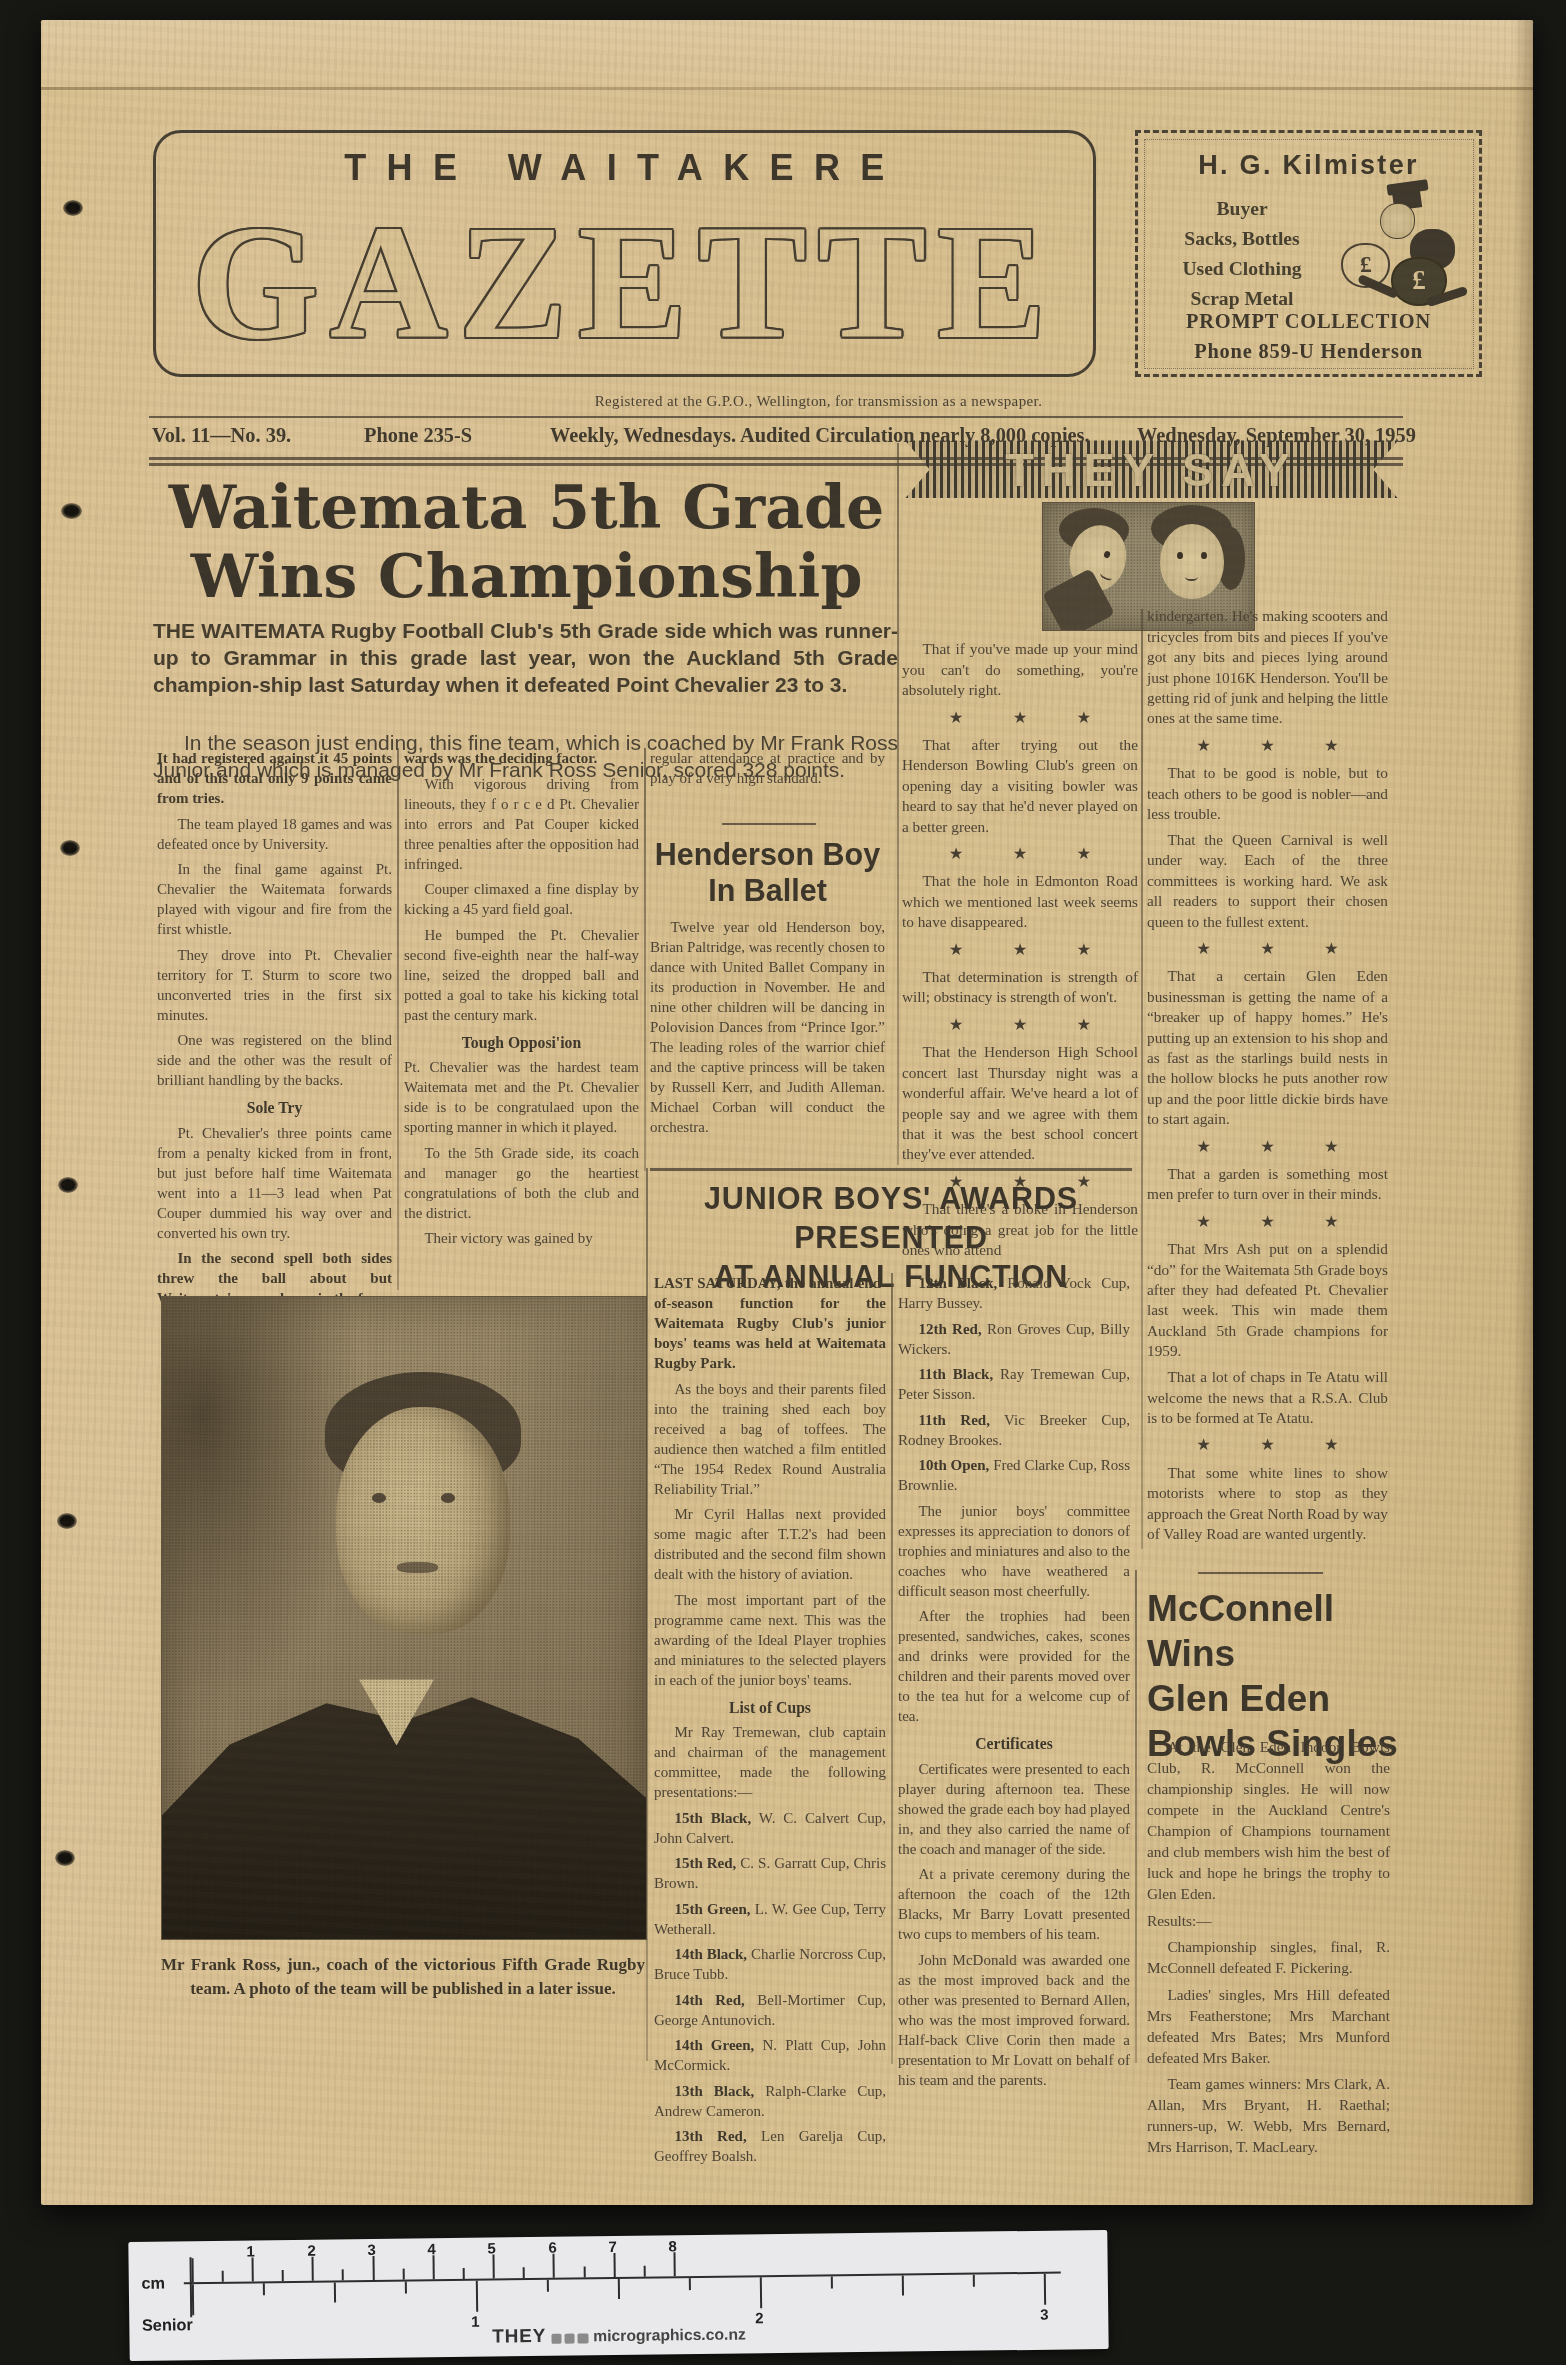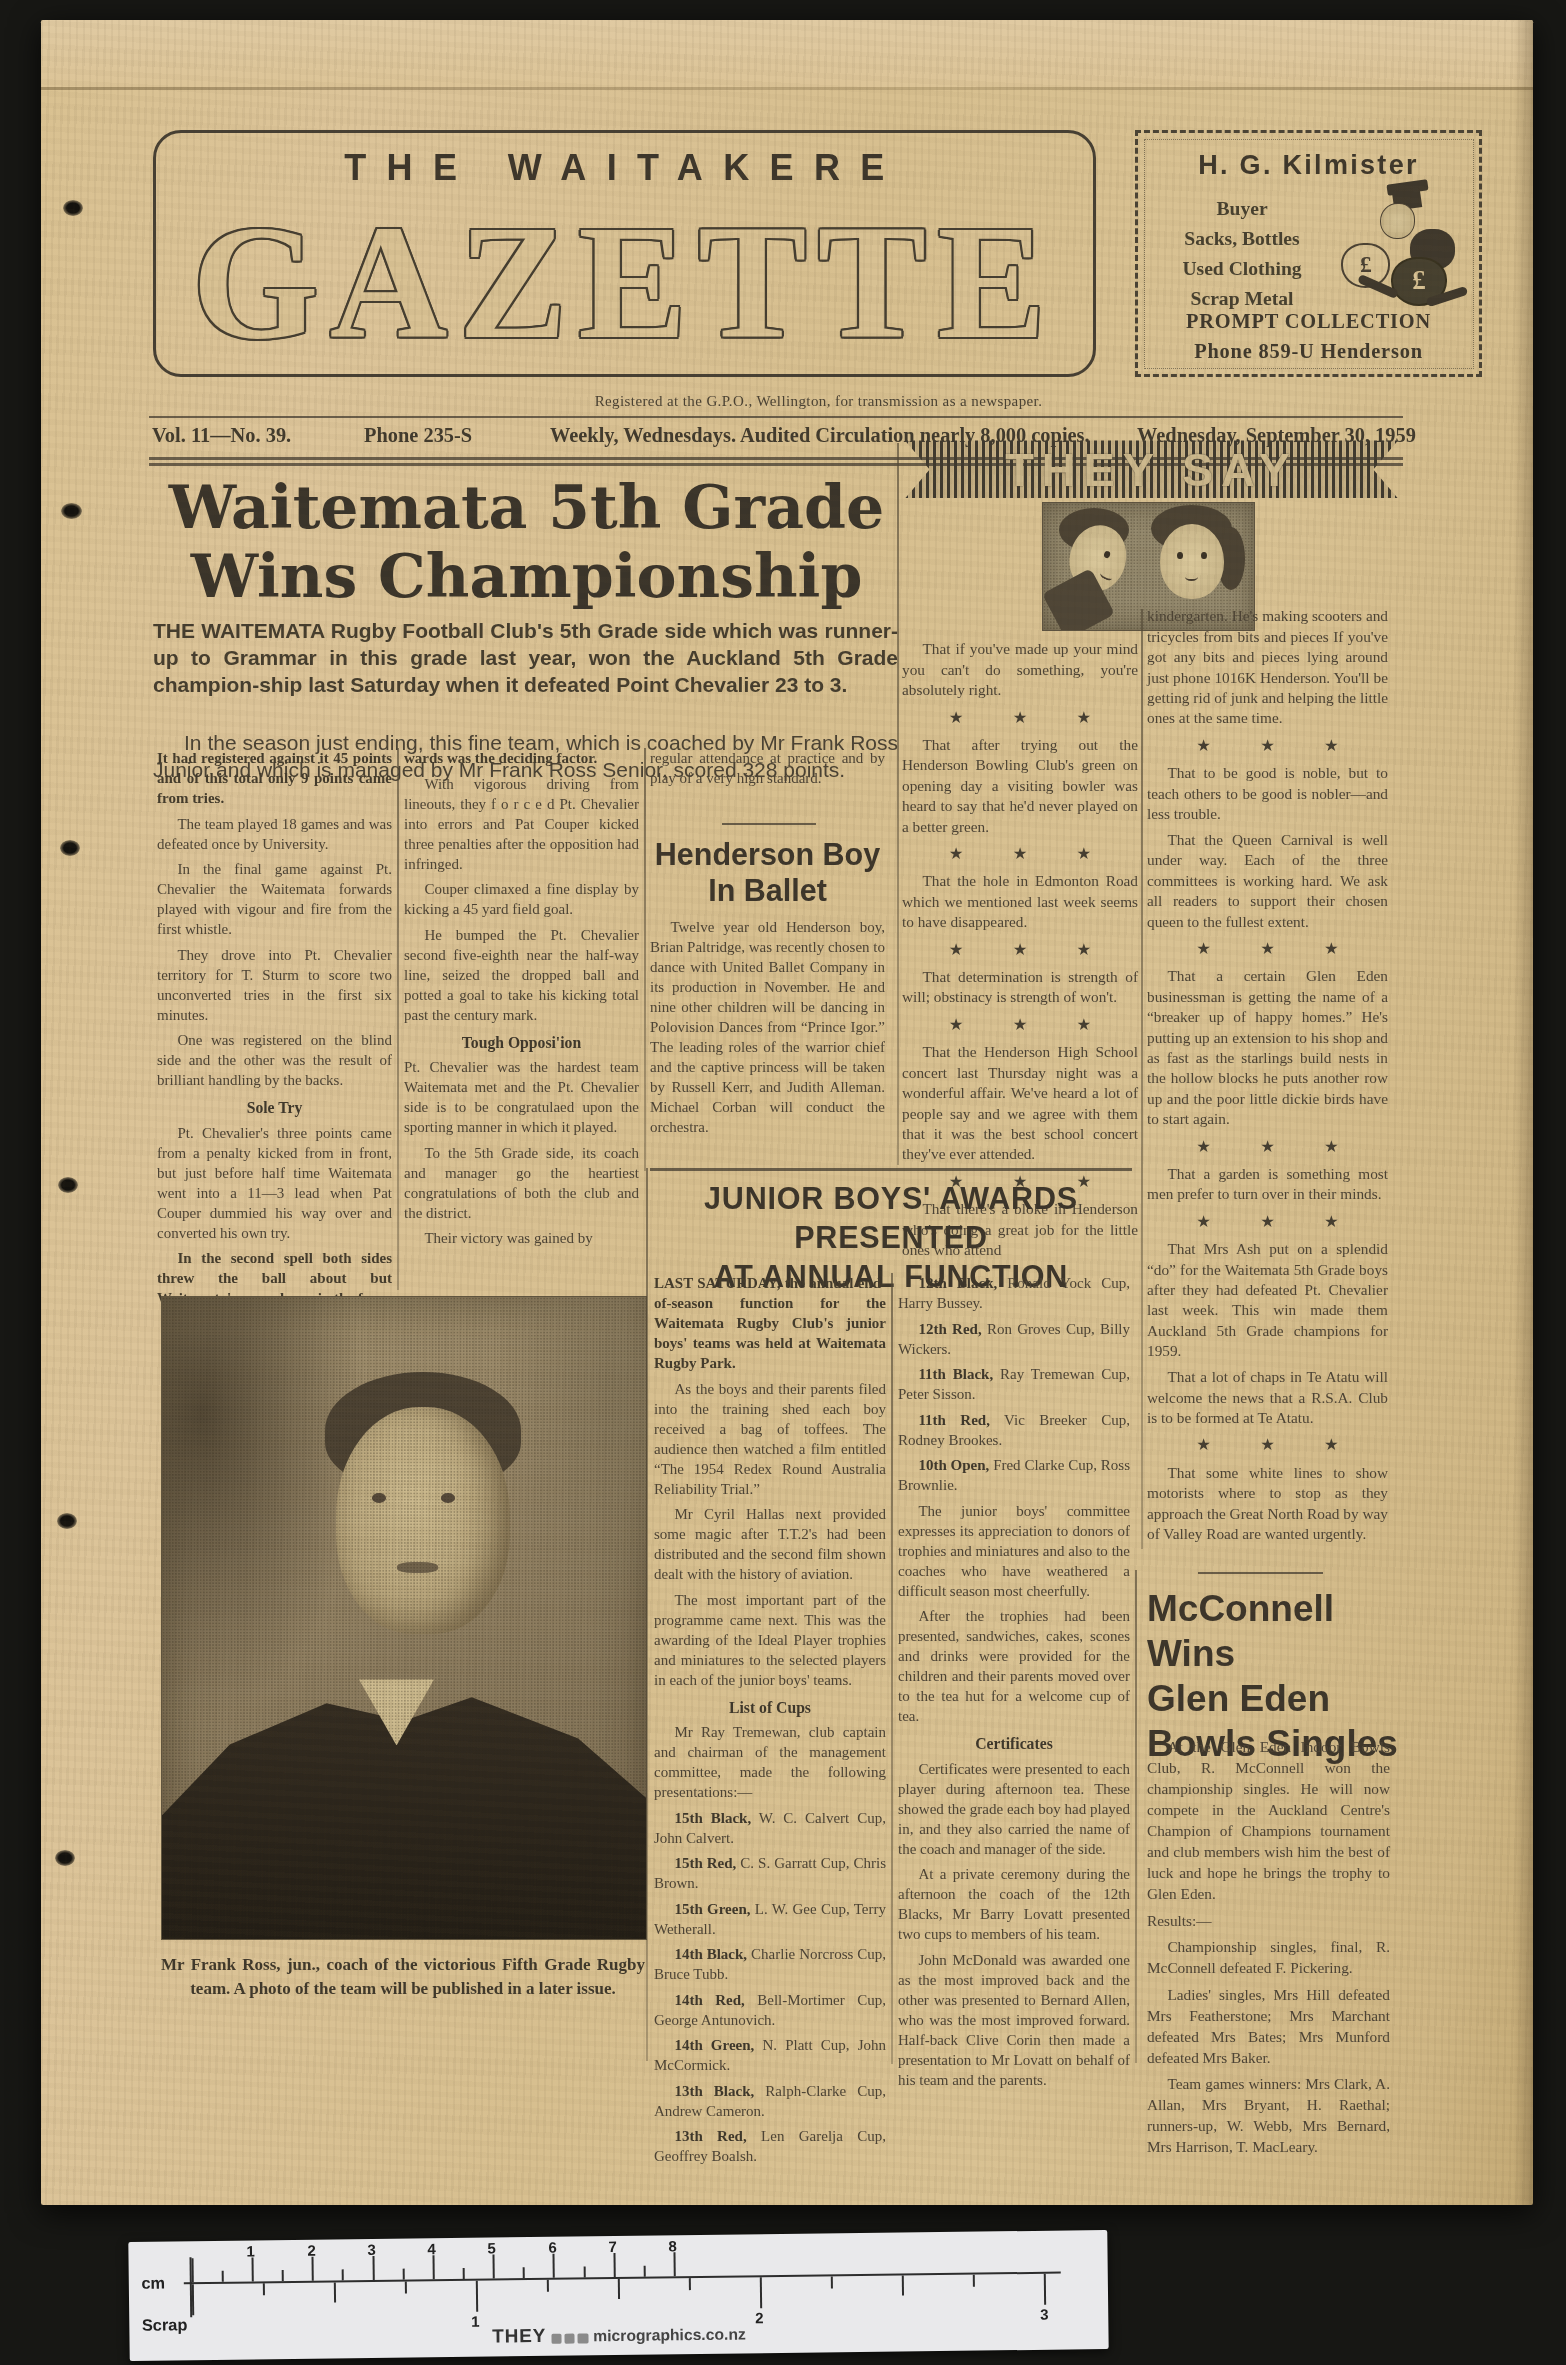--- a/index.html
+++ b/index.html
@@ -295,21 +295,21 @@
       <p class="np-p">Team games winners: Mrs Clark, A. Allan, Mrs Bryant, H. Raethal; runners-up, W. Webb, Mrs Bernard, Mrs Harrison, T. MacLeary.</p>
     </div>
 
   <div class="grain"></div>
 </div>
 
 <div class="ruler">
   <div class="baseline"></div>
   <div class="leftline"></div>
   <div class="rlabel" style="left:12.5px;top:20.4px;margin-top:12px;">cm</div>
-  <div class="rlabel" style="left:12.5px;top:74px;">Scrap</div>
+  <div class="rlabel" style="left:12.5px;top:74px;">Senior</div>
   <div class="brand">
     <b>THEY</b>
     <span class="sq"></span><span class="sq"></span><span class="sq"></span>
     <span class="site">micrographics.co.nz</span>
   </div>
 <div class="tick" style="left: 63px; top: 17px; width: 2.3px; height: 23.5px;"></div>
     <div class="tick" style="left: 93px; top: 30px; width: 1.6px; height: 11px;"></div>
     <div class="tick" style="left: 123px; top: 17px; width: 2.3px; height: 23.5px;"></div>
     <div class="rnum" style="left: 118px; top: 1.6px;">1</div>
     <div class="tick" style="left: 153px; top: 30px; width: 1.6px; height: 11px;"></div>

